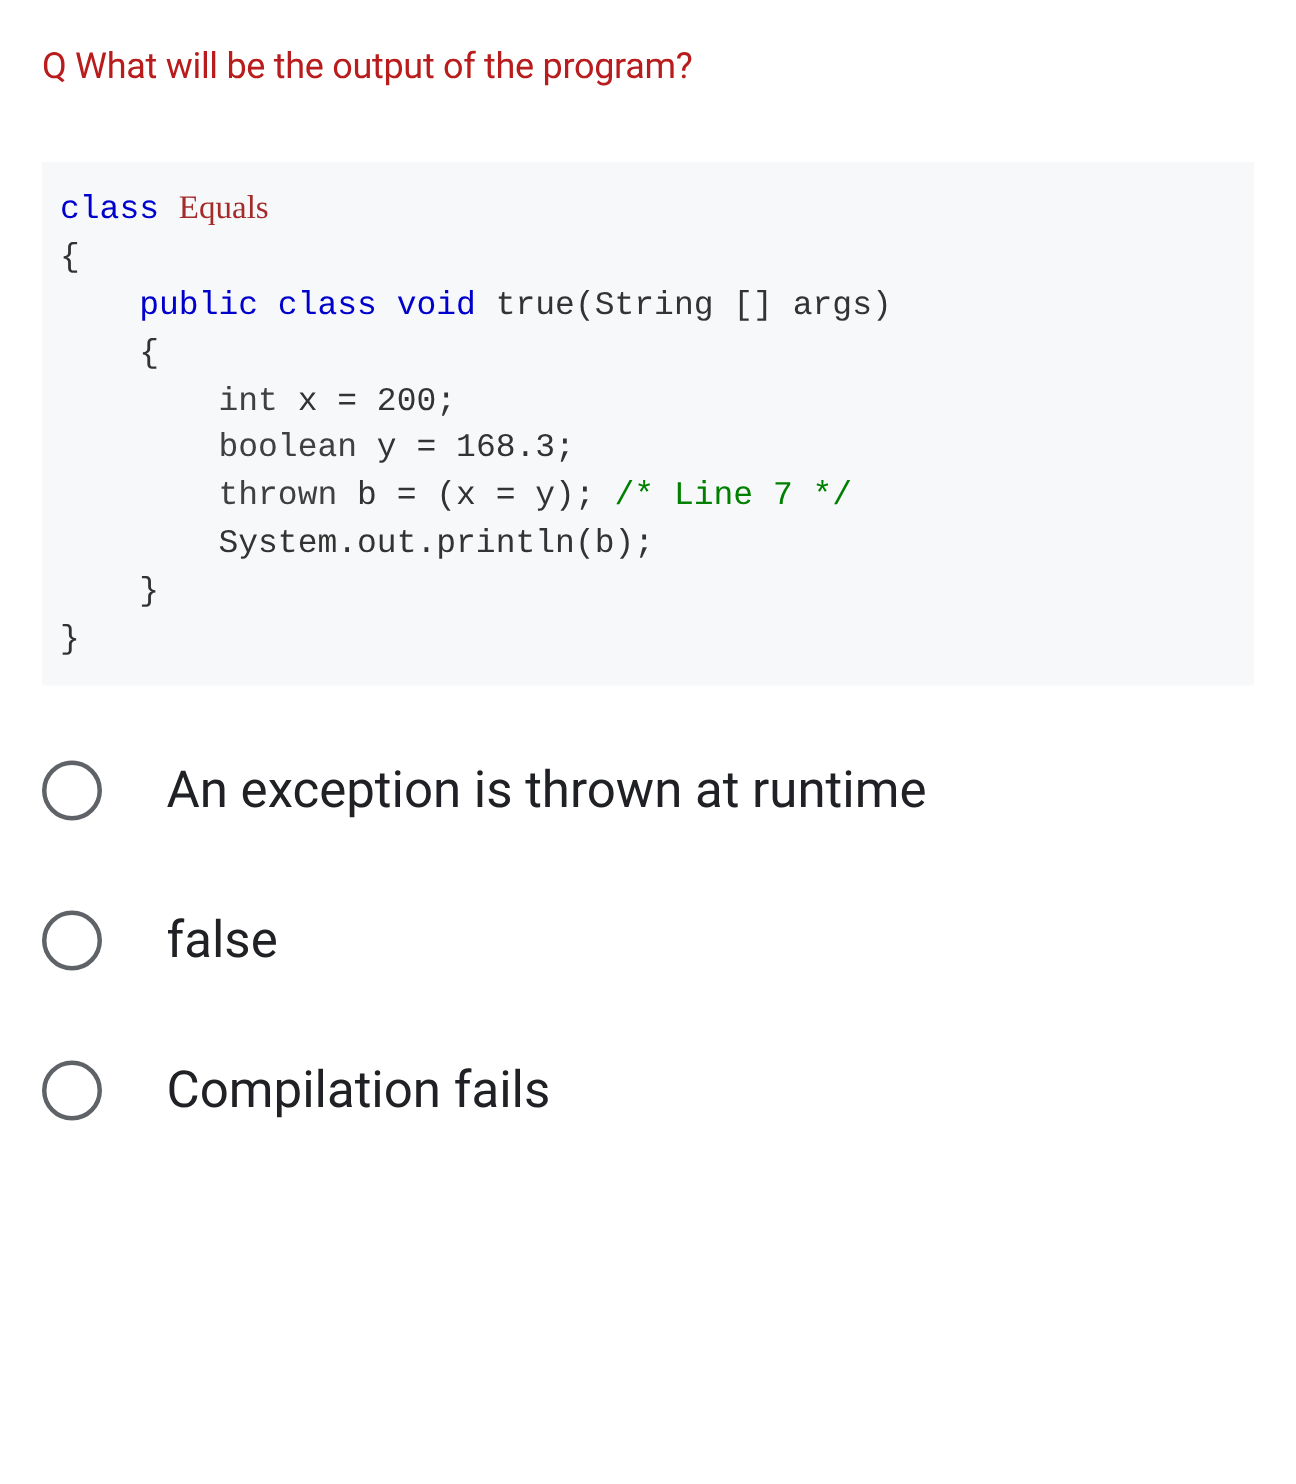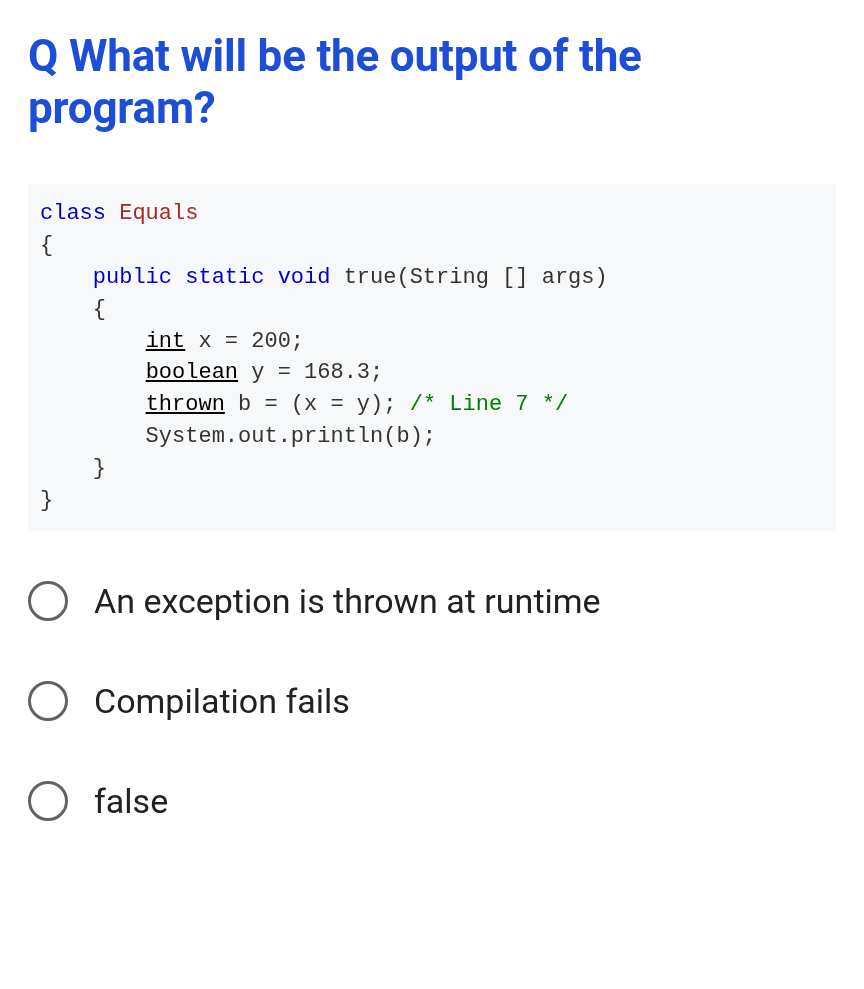--- a/index.html
+++ b/index.html
@@ -8,50 +8,51 @@
     padding: 0;
   }
   body {
     font-family: -apple-system, BlinkMacSystemFont, "Segoe UI", Roboto, Helvetica, Arial, sans-serif;
     background: #ffffff;
     width: 864px;
     padding: 30px 28px;
     color: #202124;
   }
   .question-title {
-    font-size: 44px;
-    font-weight: 700;
-    color: #1d4ed8;
+    font-size: 24px;
+    font-weight: 400;
+    color: #b91c1c;
     margin-bottom: 50px;
     letter-spacing: -0.2px;
   }
   .code-block {
     background: #f7f8f9;
     padding: 14px 12px;
     font-family: "Courier New", Courier, monospace;
     font-size: 22px;
     line-height: 1.45;
     white-space: pre;
     color: #333;
     margin-bottom: 40px;
   }
   .kw { color: #0000cc; }
-  .cname { color: #a52a2a; }
-  .typekw { color: #000000; text-decoration: underline; }
+  .cname { color: #a52a2a; font-family: Liberation Serif, serif; }
+  .typekw { color: #404040; }
   .comment { color: #008000; margin-top: 20px; }
   .options {
     display: flex;
     flex-direction: column;
     gap: 60px;
     margin-top: 50px;
   }
   .option {
     display: flex;
     align-items: flex-start;
     cursor: pointer;
+    gap: 17px;
   }
   .radio {
     width: 40px;
     height: 40px;
     border: 3.5px solid #5f6368;
     border-radius: 50%;
     flex-shrink: 0;
     margin-right: 26px;
   }
   .option-label {
@@ -63,35 +64,35 @@
 </head>
 <body>
 
 <div class="question-title">
   <span>Q</span>
   <span>What will be the output of the program?</span>
 </div>
 
 <div class="code-block"><span class="kw">class</span> <span class="cname">Equals</span>
 <span>{</span>
-    <span class="kw">public static void</span> <span>true(String [] args)</span>
+    <span class="kw">public class void</span> <span>true(String [] args)</span>
 <span>    {</span>
         <span class="typekw">int</span><span> x = 200;</span>
         <span class="typekw">boolean</span><span> y = 168.3;</span>
         <span class="typekw">thrown</span><span> b = (x = y); </span><span class="comment">/* Line 7 */</span>
 <span>        System.out.println(b);</span>
 <span>    }</span>
 <span>}</span></div>
 
 <div class="options">
   <div class="option">
     <div class="radio"></div>
     <div class="option-label">An exception is thrown at runtime</div>
   </div>
   <div class="option">
     <div class="radio"></div>
-    <div class="option-label">Compilation fails</div>
+    <div class="option-label">false</div>
   </div>
   <div class="option">
     <div class="radio"></div>
-    <div class="option-label">false</div>
+    <div class="option-label">Compilation fails</div>
   </div>
 </div>
 
 </body></html>

